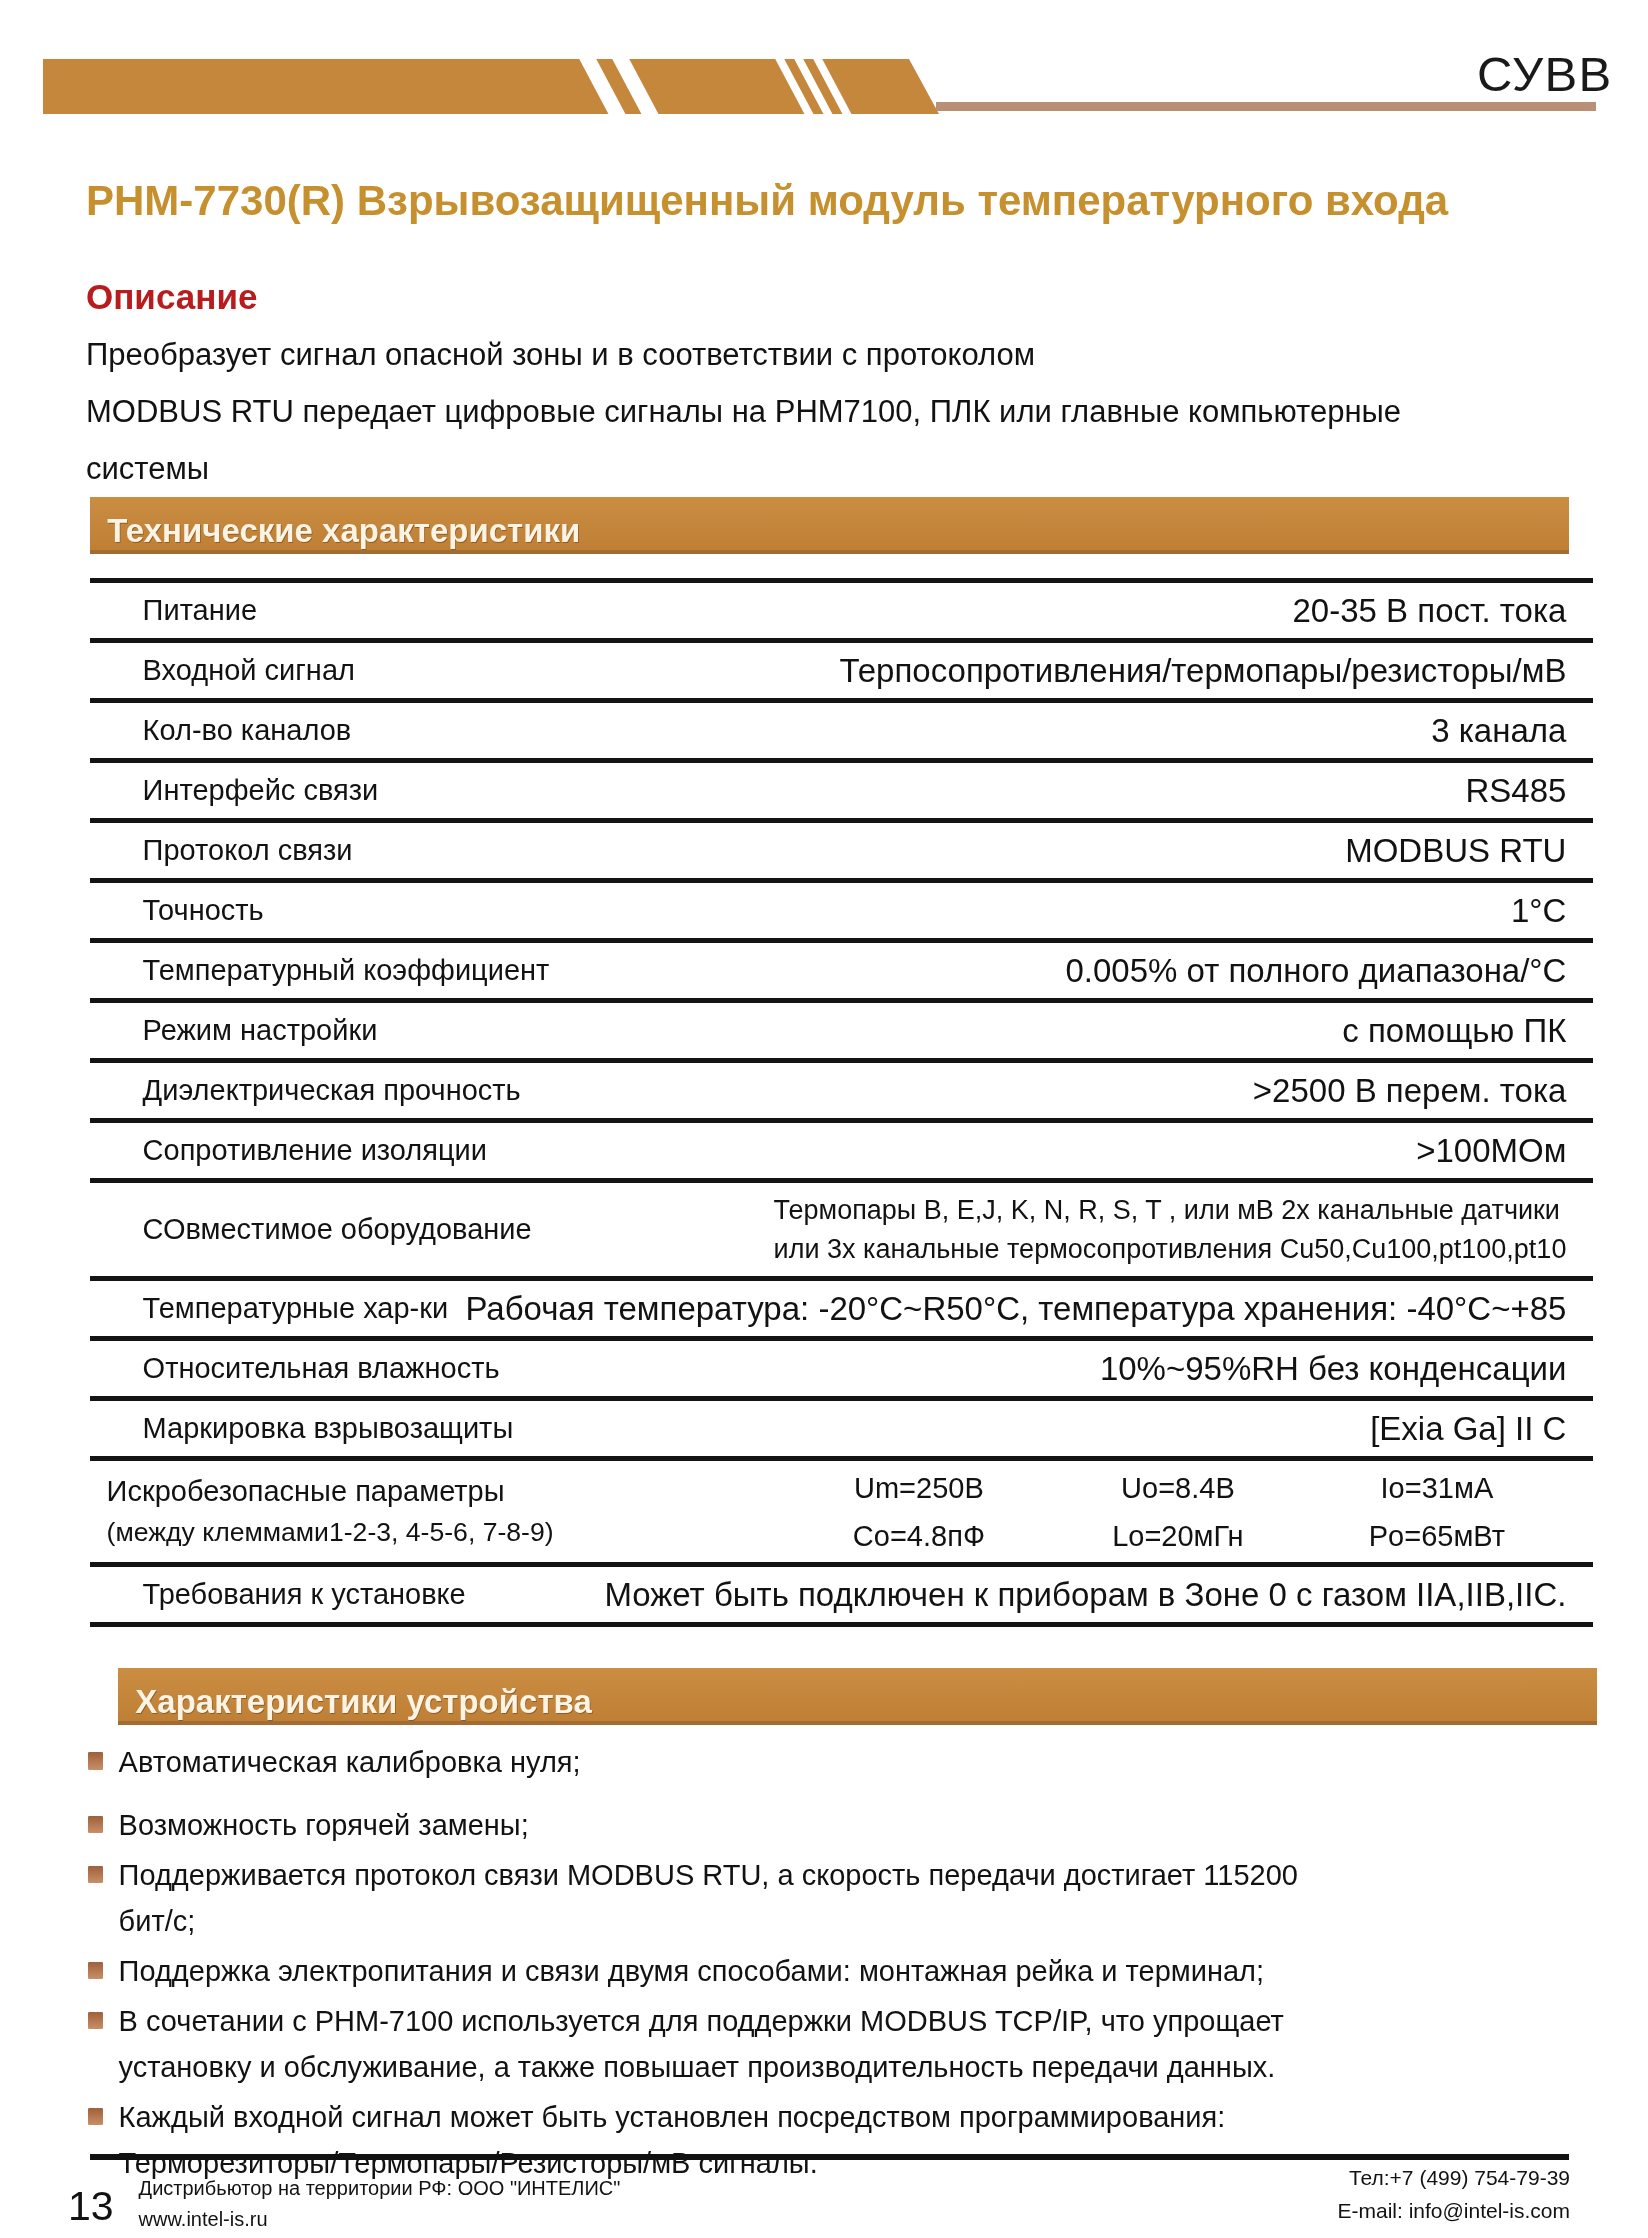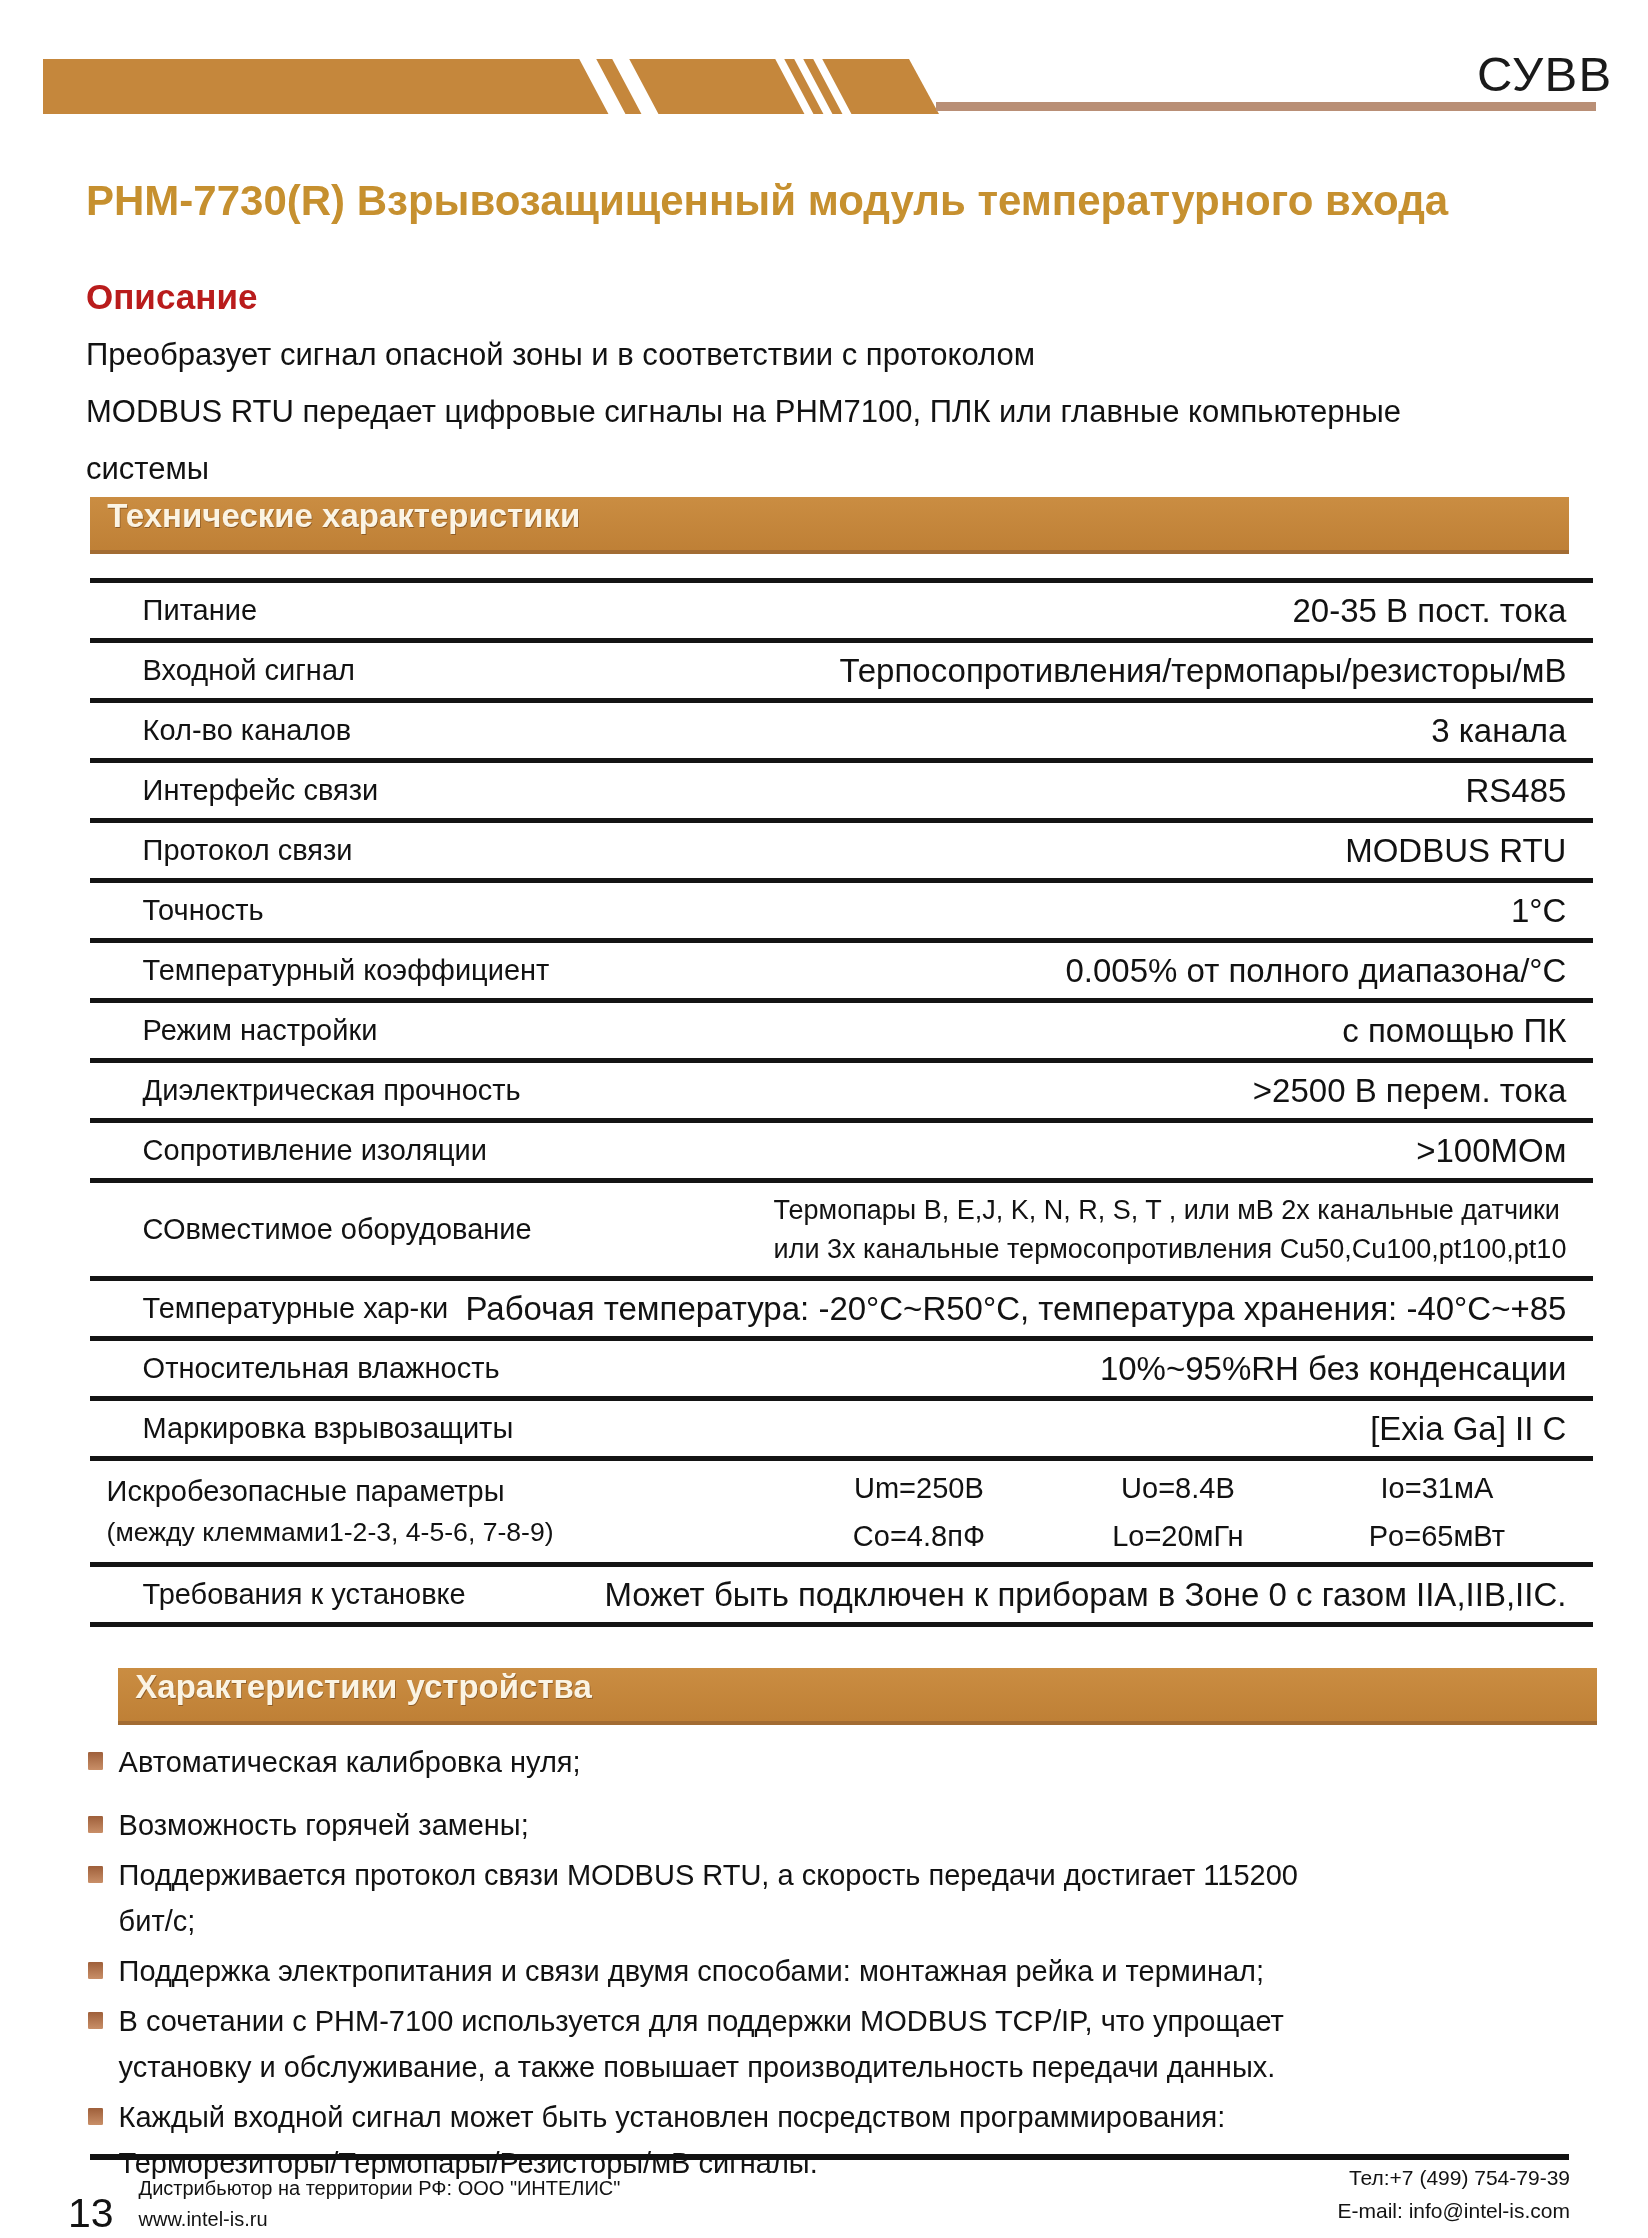--- a/index.html
+++ b/index.html
@@ -48,21 +48,21 @@
     margin:0 0 9.3px 0;font-size:35px;font-weight:bold;color:#b91c1c;
   }
   .desc .line{font-size:31px;line-height:57px;white-space:nowrap;}
 
   
   .section-bar{
     position:absolute;left:90px;width:1479px;height:57px;
     background:linear-gradient(#ca8d42,#bf8036);
     border-bottom:4px solid #a26c33;
     box-sizing:border-box;
-    display:flex;align-items:flex-start;
+    display:flex;align-items:flex-end;
     padding-left:17.3px;
     color:#fbf4e4;font-size:33px;font-weight:bold;
     text-shadow:0.7px 0.7px 0 #8d5c28;
   }
   .bar-specs{top:497px;}
   .bar-features{top:1668px;margin-left:28px;}
 
   
   .spec-table{
     position:absolute;left:90px;top:578px;width:1503px;
@@ -106,21 +106,21 @@
   }
   .feat-lines{margin-left:16px;font-size:29px;line-height:46px;}
 
   
   .footer-rule{
     position:absolute;left:90px;top:2154px;width:1479px;height:6px;
     background:#111111;
   }
   .footer-left{
     position:absolute;left:68px;top:2169px;
-    display:flex;align-items:flex-end;
+    display:flex;align-items:center;
   }
   .page-num{font-size:41px;line-height:43px;margin-top:8px;}
   .dist-block{margin-left:25px;font-size:20px;line-height:31px;margin-top:4px;}
   .footer-right{
     position:absolute;right:53px;top:2161px;
     text-align:right;font-size:21px;line-height:33px;
   }
 </style>
 </head>
 <body>

